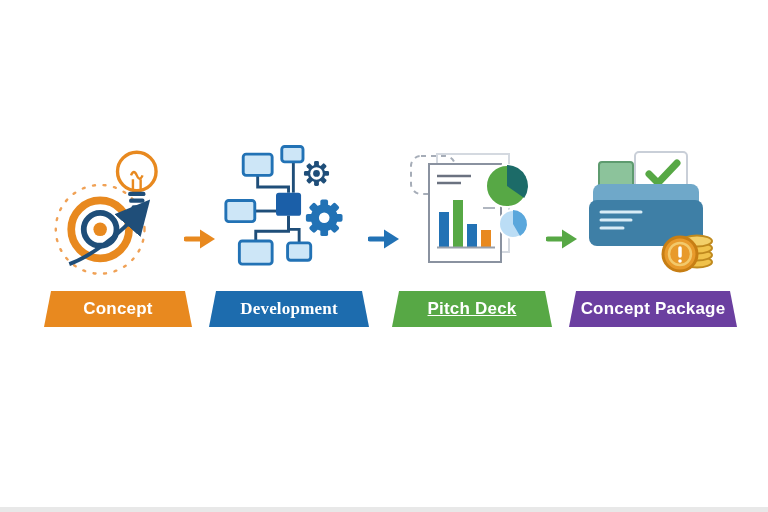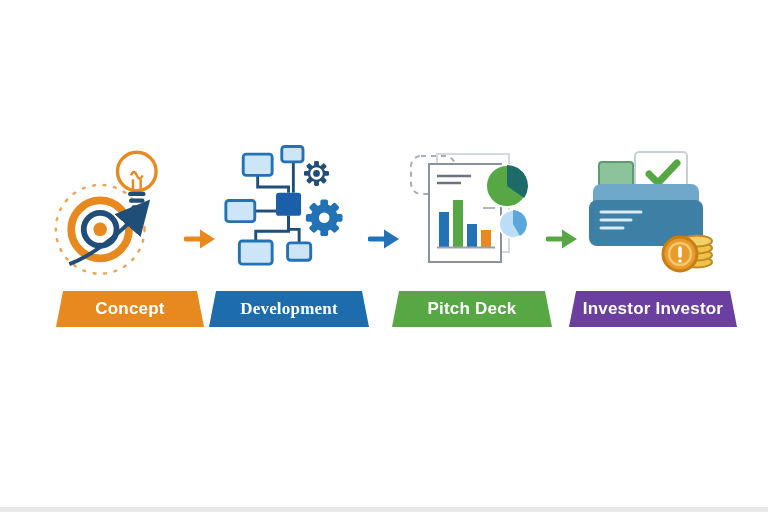--- a/index.html
+++ b/index.html
@@ -9,23 +9,23 @@
 
   .icon-box { position:absolute; }
   .icon-box svg { display:block; }
 
   .banner {
     position:absolute; top:291px; height:36px;
     display:flex; align-items:center; justify-content:center;
     color:#ffffff; font-weight:bold; font-size:17px; letter-spacing:0.2px;
     clip-path:polygon(7px 0, calc(100% - 7px) 0, 100% 100%, 0 100%);
   }
-  .banner-1 { left:56px;  width:148px; }
+  .banner-1 { left:44px;  width:148px; }
   .banner-2 { left:209px; width:160px; }
-  .banner-3 { left:392px; width:160px; }
+  .banner-3 { left:392px; width:160px;text-decoration:underline; }
   .banner-4 { left:569px; width:168px; }
 
   .icon-1 { left:50px;  top:142px; }
   .icon-2 { left:222px; top:142px; }
   .icon-3 { left:407px; top:150px; }
   .icon-4 { left:583px; top:148px; }
 
   .flow-arrow { position:absolute; top:227px; width:32px; height:24px; }
   .flow-arrow-1 { left:184px; }
   .flow-arrow-2 { left:368px; }
@@ -181,17 +181,17 @@
   <div class="banner banner-1" style="background: rgb(232, 137, 31);">
     <span>Concept</span>
   </div>
   <div class="banner banner-2" style="background: rgb(29, 108, 174); font-family: Liberation Serif, serif;">
     <span>Development</span>
   </div>
   <div class="banner banner-3" style="background: rgb(87, 168, 69);">
     <span>Pitch Deck</span>
   </div>
   <div class="banner banner-4" style="background: rgb(107, 63, 160);">
-    <span>Investor Investor</span>
+    <span>Concept Package</span>
   </div>
 
   <div class="bottom-strip"></div>
 </div>
 
 </body></html>

